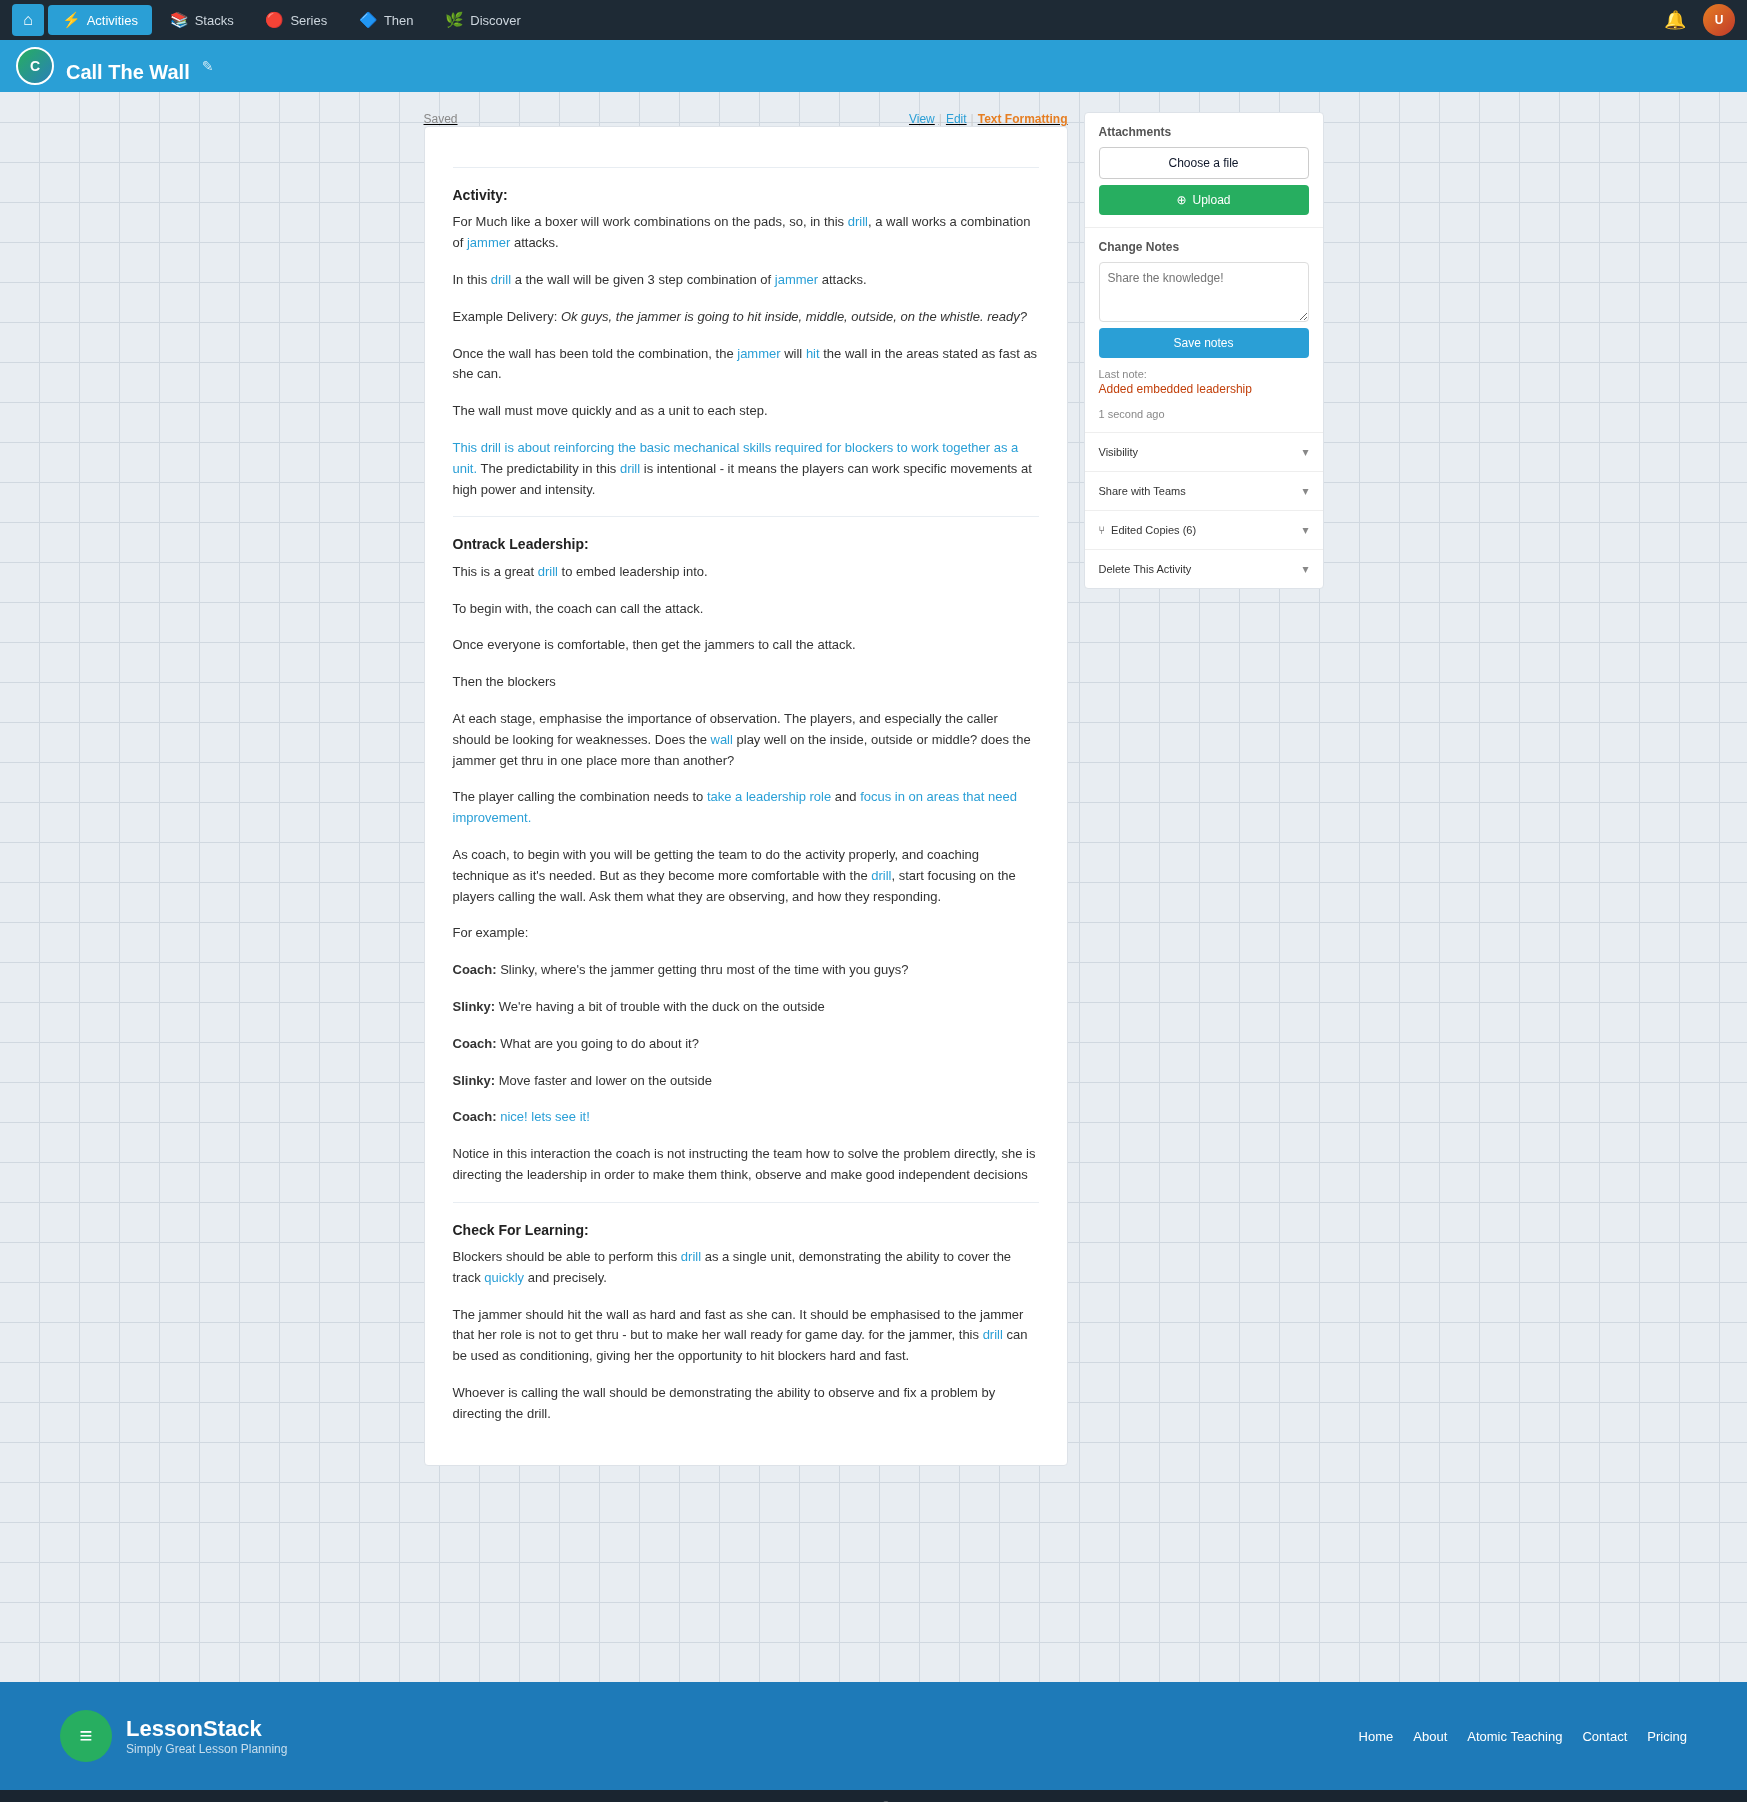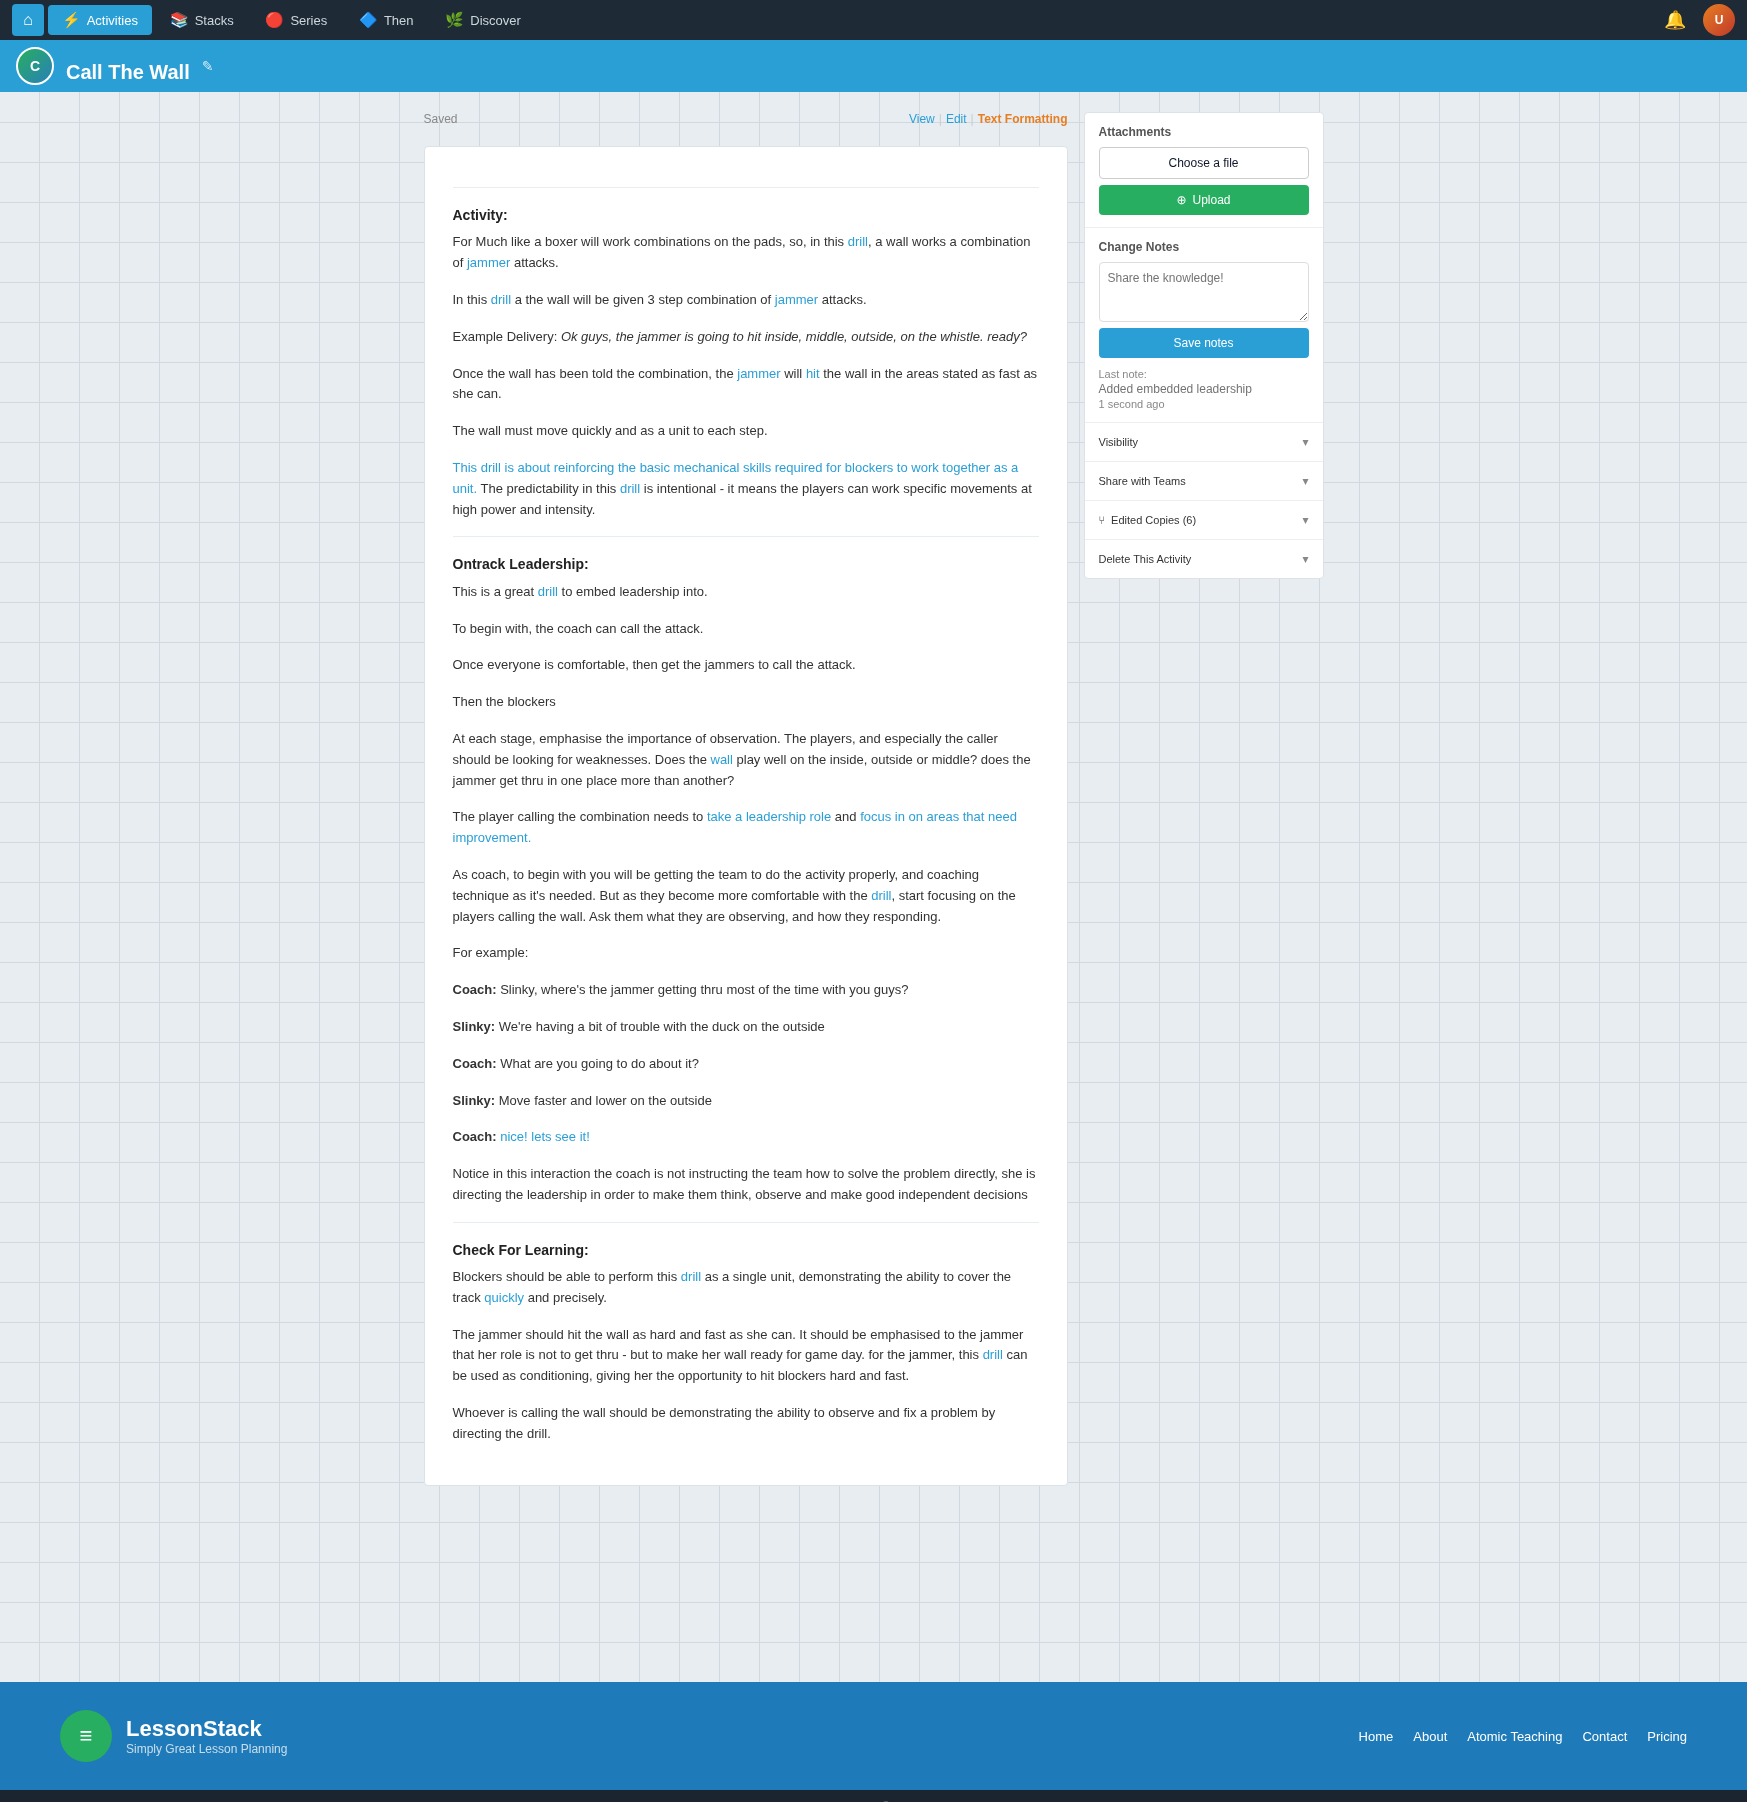--- a/index.html
+++ b/index.html
@@ -85,22 +85,23 @@
       width: 100%;
     }
 
     
     .content-area { flex: 1; }
     .toolbar {
       display: flex;
       justify-content: flex-end;
       align-items: center;
       gap: 4px;
-      margin-bottom: 20px;
-      font-size: 12px;
+      margin-bottom: 0;
+      font-size: 12px;
+      text-decoration: underline;
     }
     .toolbar-saved { color: #888; margin-right: auto; }
     .toolbar-link { color: #2a9fd6; text-decoration: none; cursor: pointer; }
     .toolbar-sep { color: #ccc; }
     .toolbar-link.active { color: #e67e22; font-weight: 600; }
 
     
     .main-card {
       background: white;
       border: 1px solid #dde2e8;
@@ -191,21 +192,21 @@
       border-radius: 4px;
       padding: 8px;
       font-size: 12px;
       resize: vertical;
       min-height: 60px;
       margin-bottom: 3px;
       color: #999;
       font-family: inherit;
     }
     .last-note-label { font-size: 11px; color: #888; margin-bottom: 2px; }
-    .last-note-text { font-size: 12px; color: #737373; font-weight: 500; margin-bottom: 2px; }
+    .last-note-text { font-size: 12px; color: #c2410c; font-weight: 500; margin-bottom: 12px; }
     .last-note-time { font-size: 11px; color: #888; }
 
     .accordion-row {
       display: flex;
       align-items: center;
       justify-content: space-between;
       padding: 12px 14px;
       border-bottom: 1px solid #eee;
       cursor: pointer;
     }

